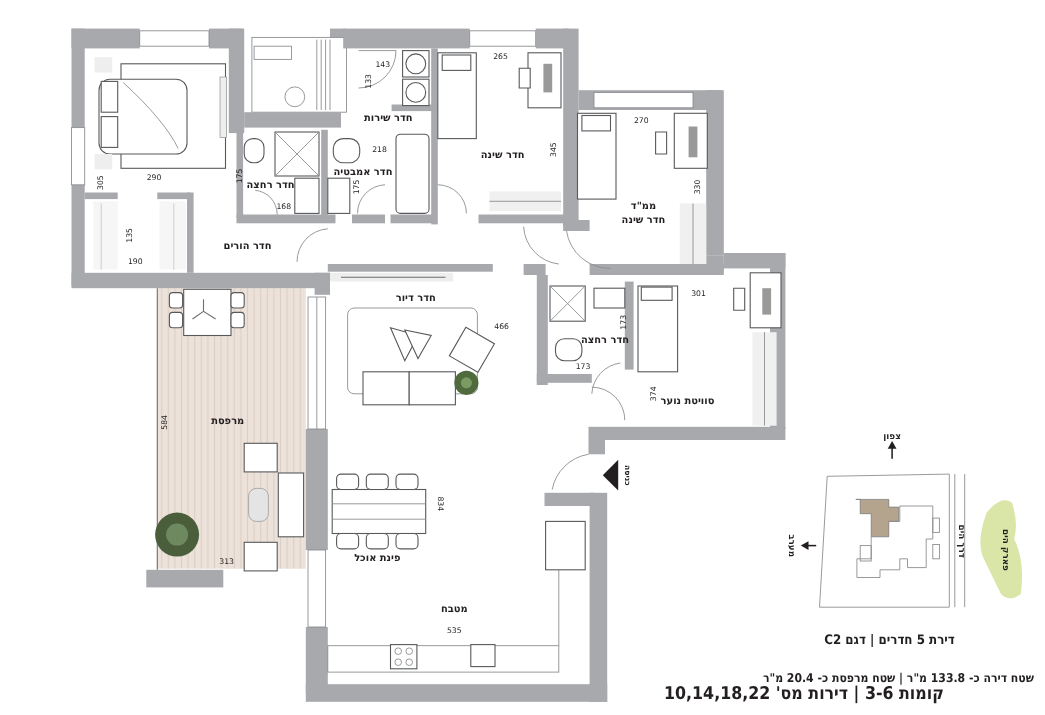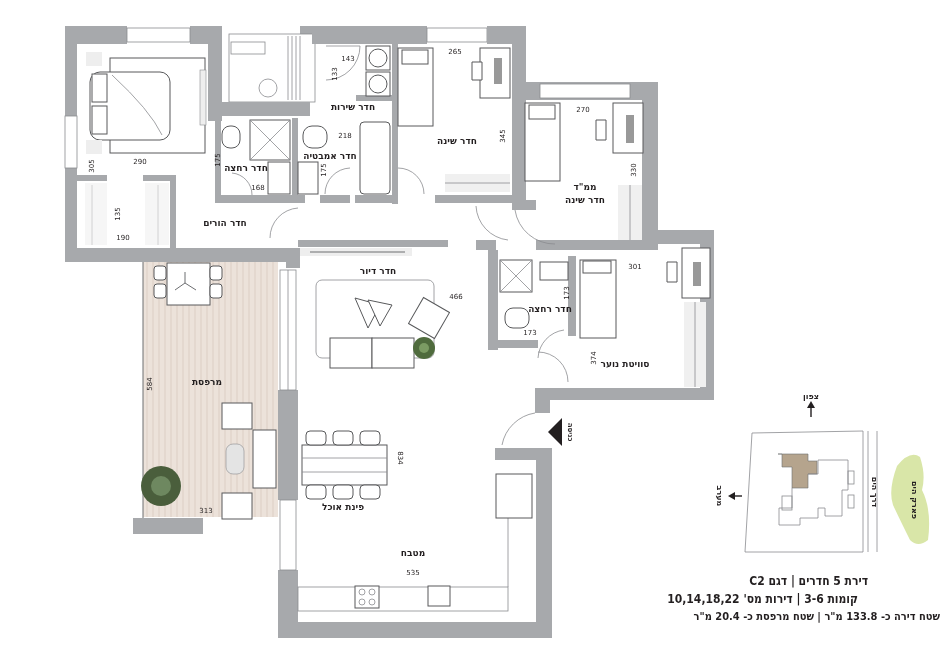--- a/index.html
+++ b/index.html
@@ -6,21 +6,21 @@
   body{width:950px;height:650px;overflow:hidden;position:relative;font-family:"DejaVu Sans",sans-serif;}
   #plan{position:absolute;left:0;top:0;width:950px;height:650px;}
   .wall{fill:#a7a9ac;}
   .line{stroke:#6d6e71;stroke-width:1;fill:none;}
   .thin{stroke:#8a8c8f;stroke-width:0.8;fill:none;}
   .furn{stroke:#58595b;stroke-width:1;fill:#fff;}
   .room-label{font-family:"DejaVu Sans",sans-serif;font-size:9px;font-weight:bold;fill:#231f20;text-anchor:middle;}
   .dim{font-family:"DejaVu Sans",sans-serif;font-size:7px;fill:#231f20;text-anchor:middle;}
   .info{position:absolute;right:10px;text-align:right;direction:rtl;font-weight:bold;color:#231f20;font-family:"DejaVu Sans Condensed","DejaVu Sans",sans-serif;}
   .info1{top:574px;right:82px;font-size:12px;}
-  .info2{top:592px;right:92px;font-size:12px;}
+  .info2{top:620px;right:92px;font-size:16px;}
   .info3{top:610px;right:10px;font-size:11px;}
   .compass-label{font-size:8px;font-weight:bold;fill:#231f20;text-anchor:middle;}
 </style>
 </head>
 <body>
 
 <svg id="plan" viewBox="0 0 950 650" xmlns="http://www.w3.org/2000/svg">
   <defs>
     <pattern id="stripes" width="6" height="10" patternUnits="userSpaceOnUse">
       <rect width="6" height="10" fill="#ece2da"></rect>

